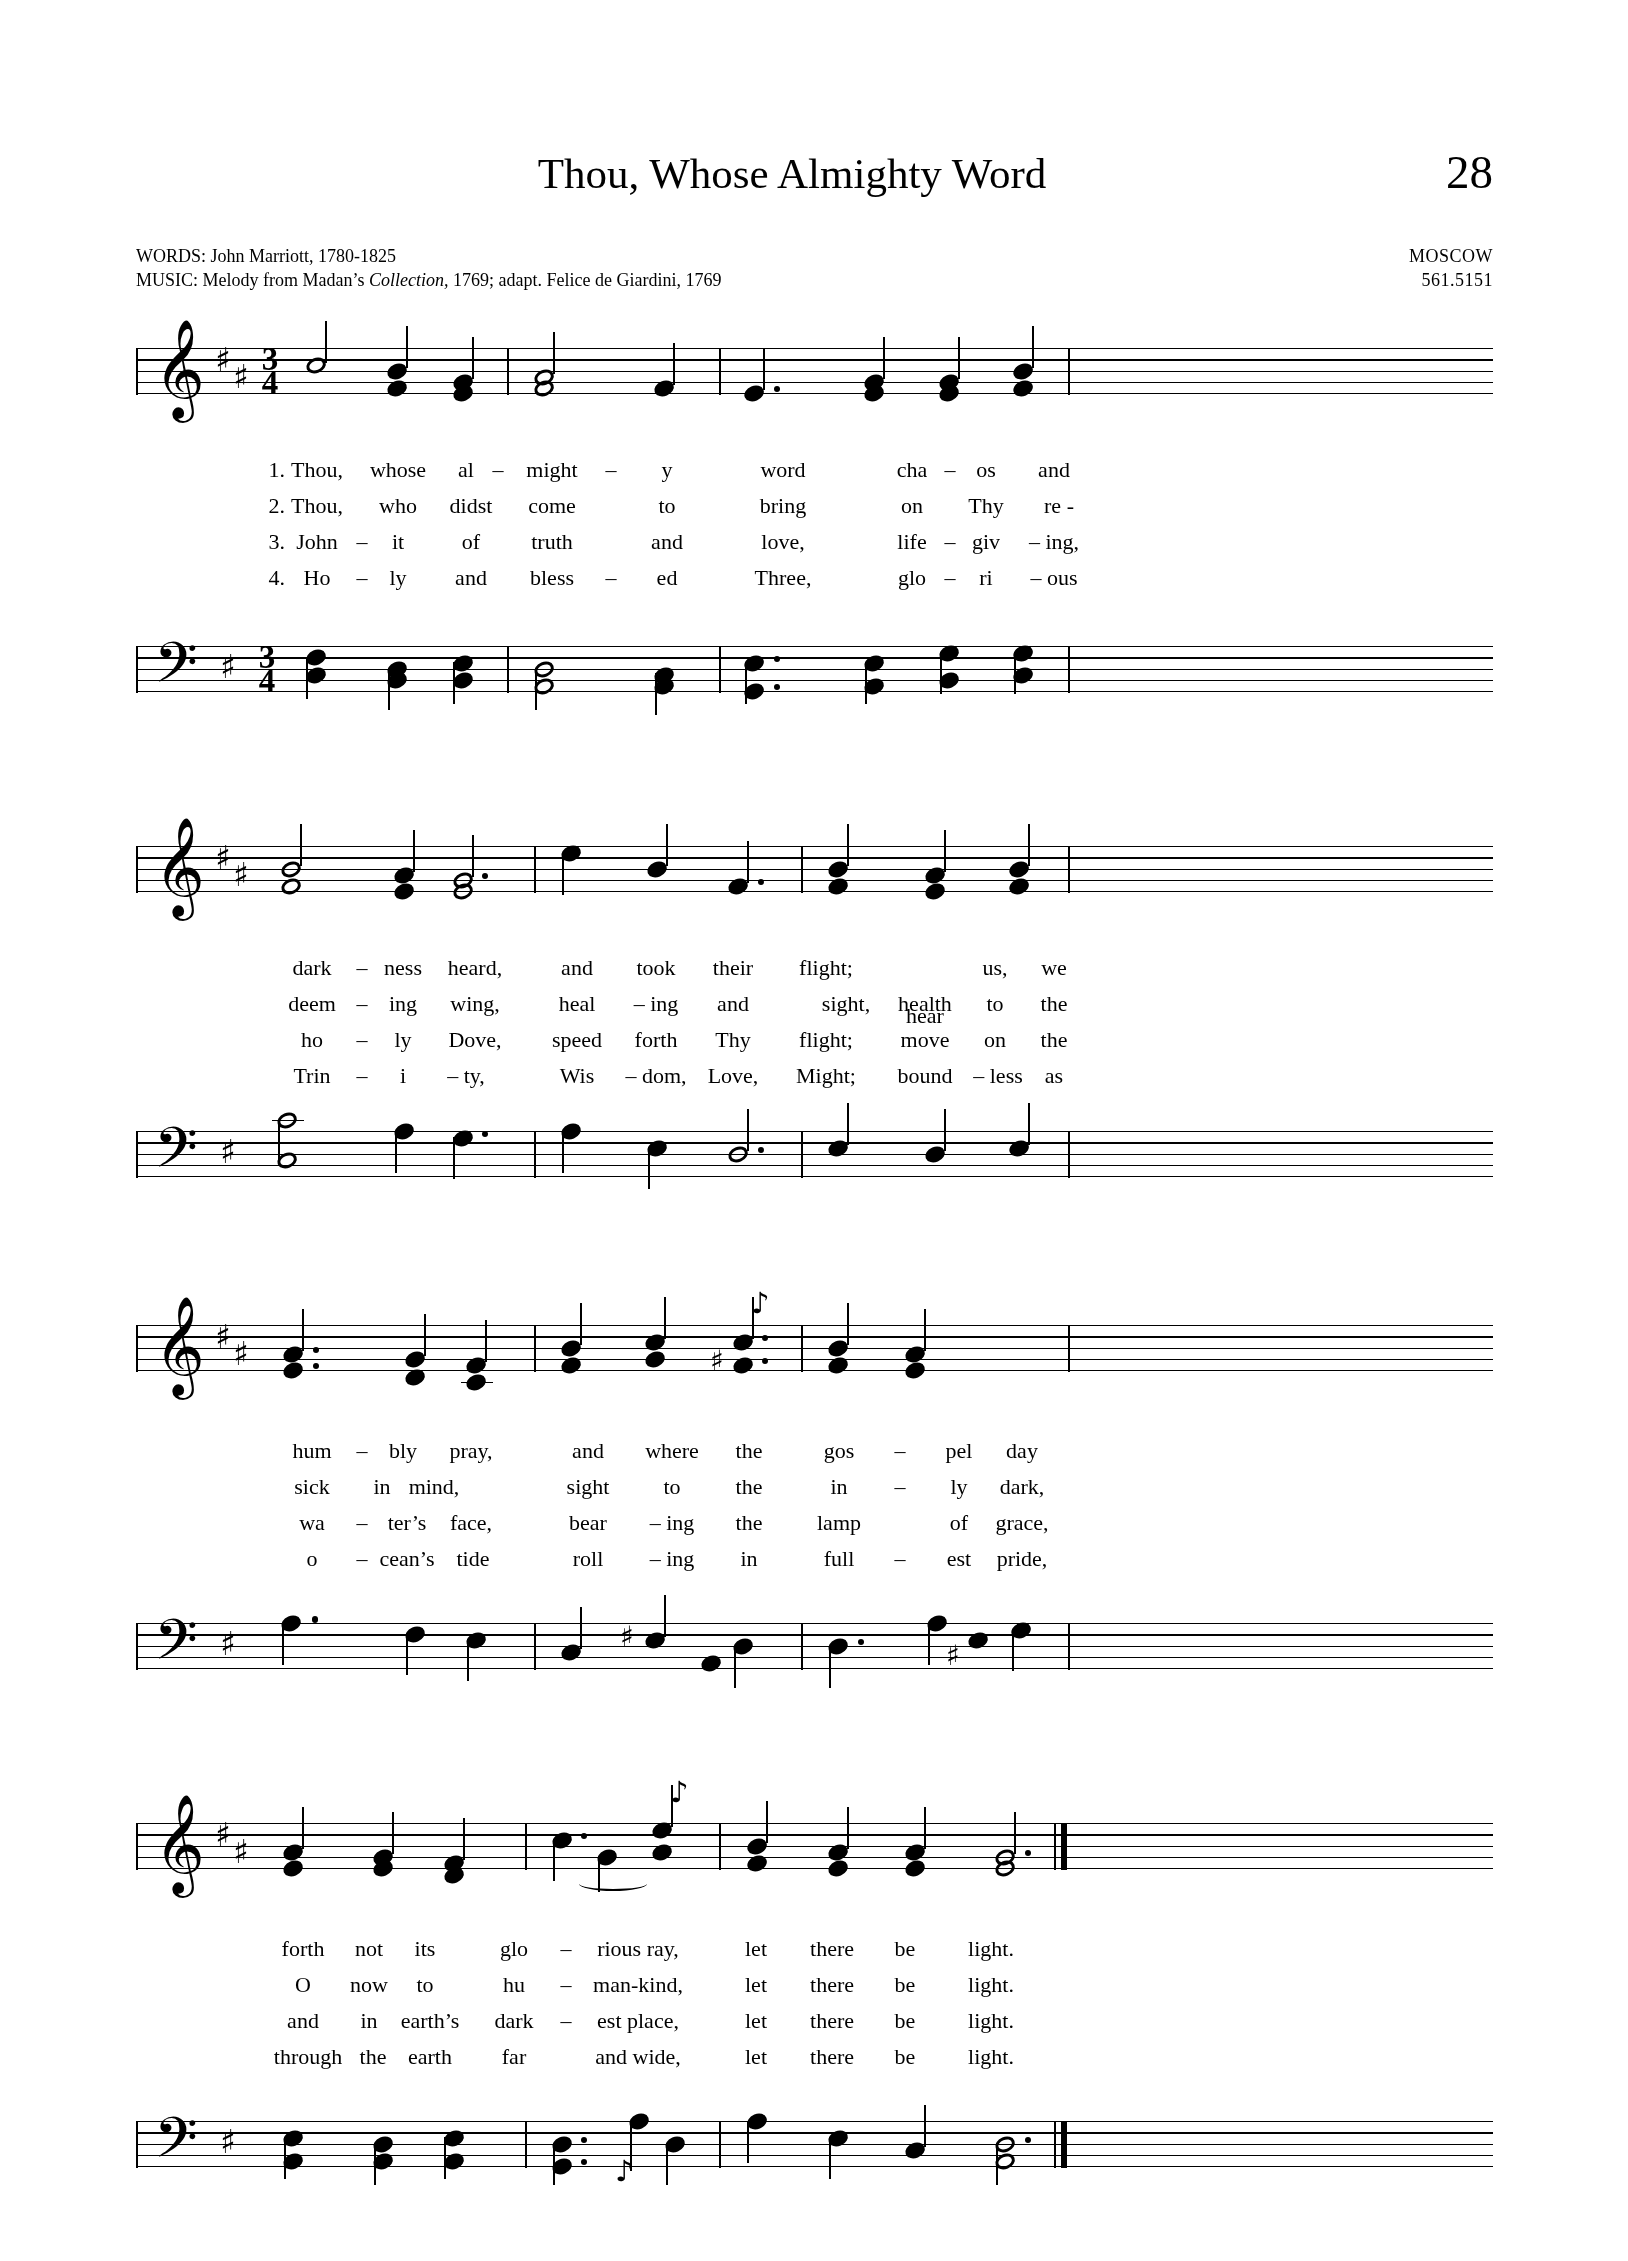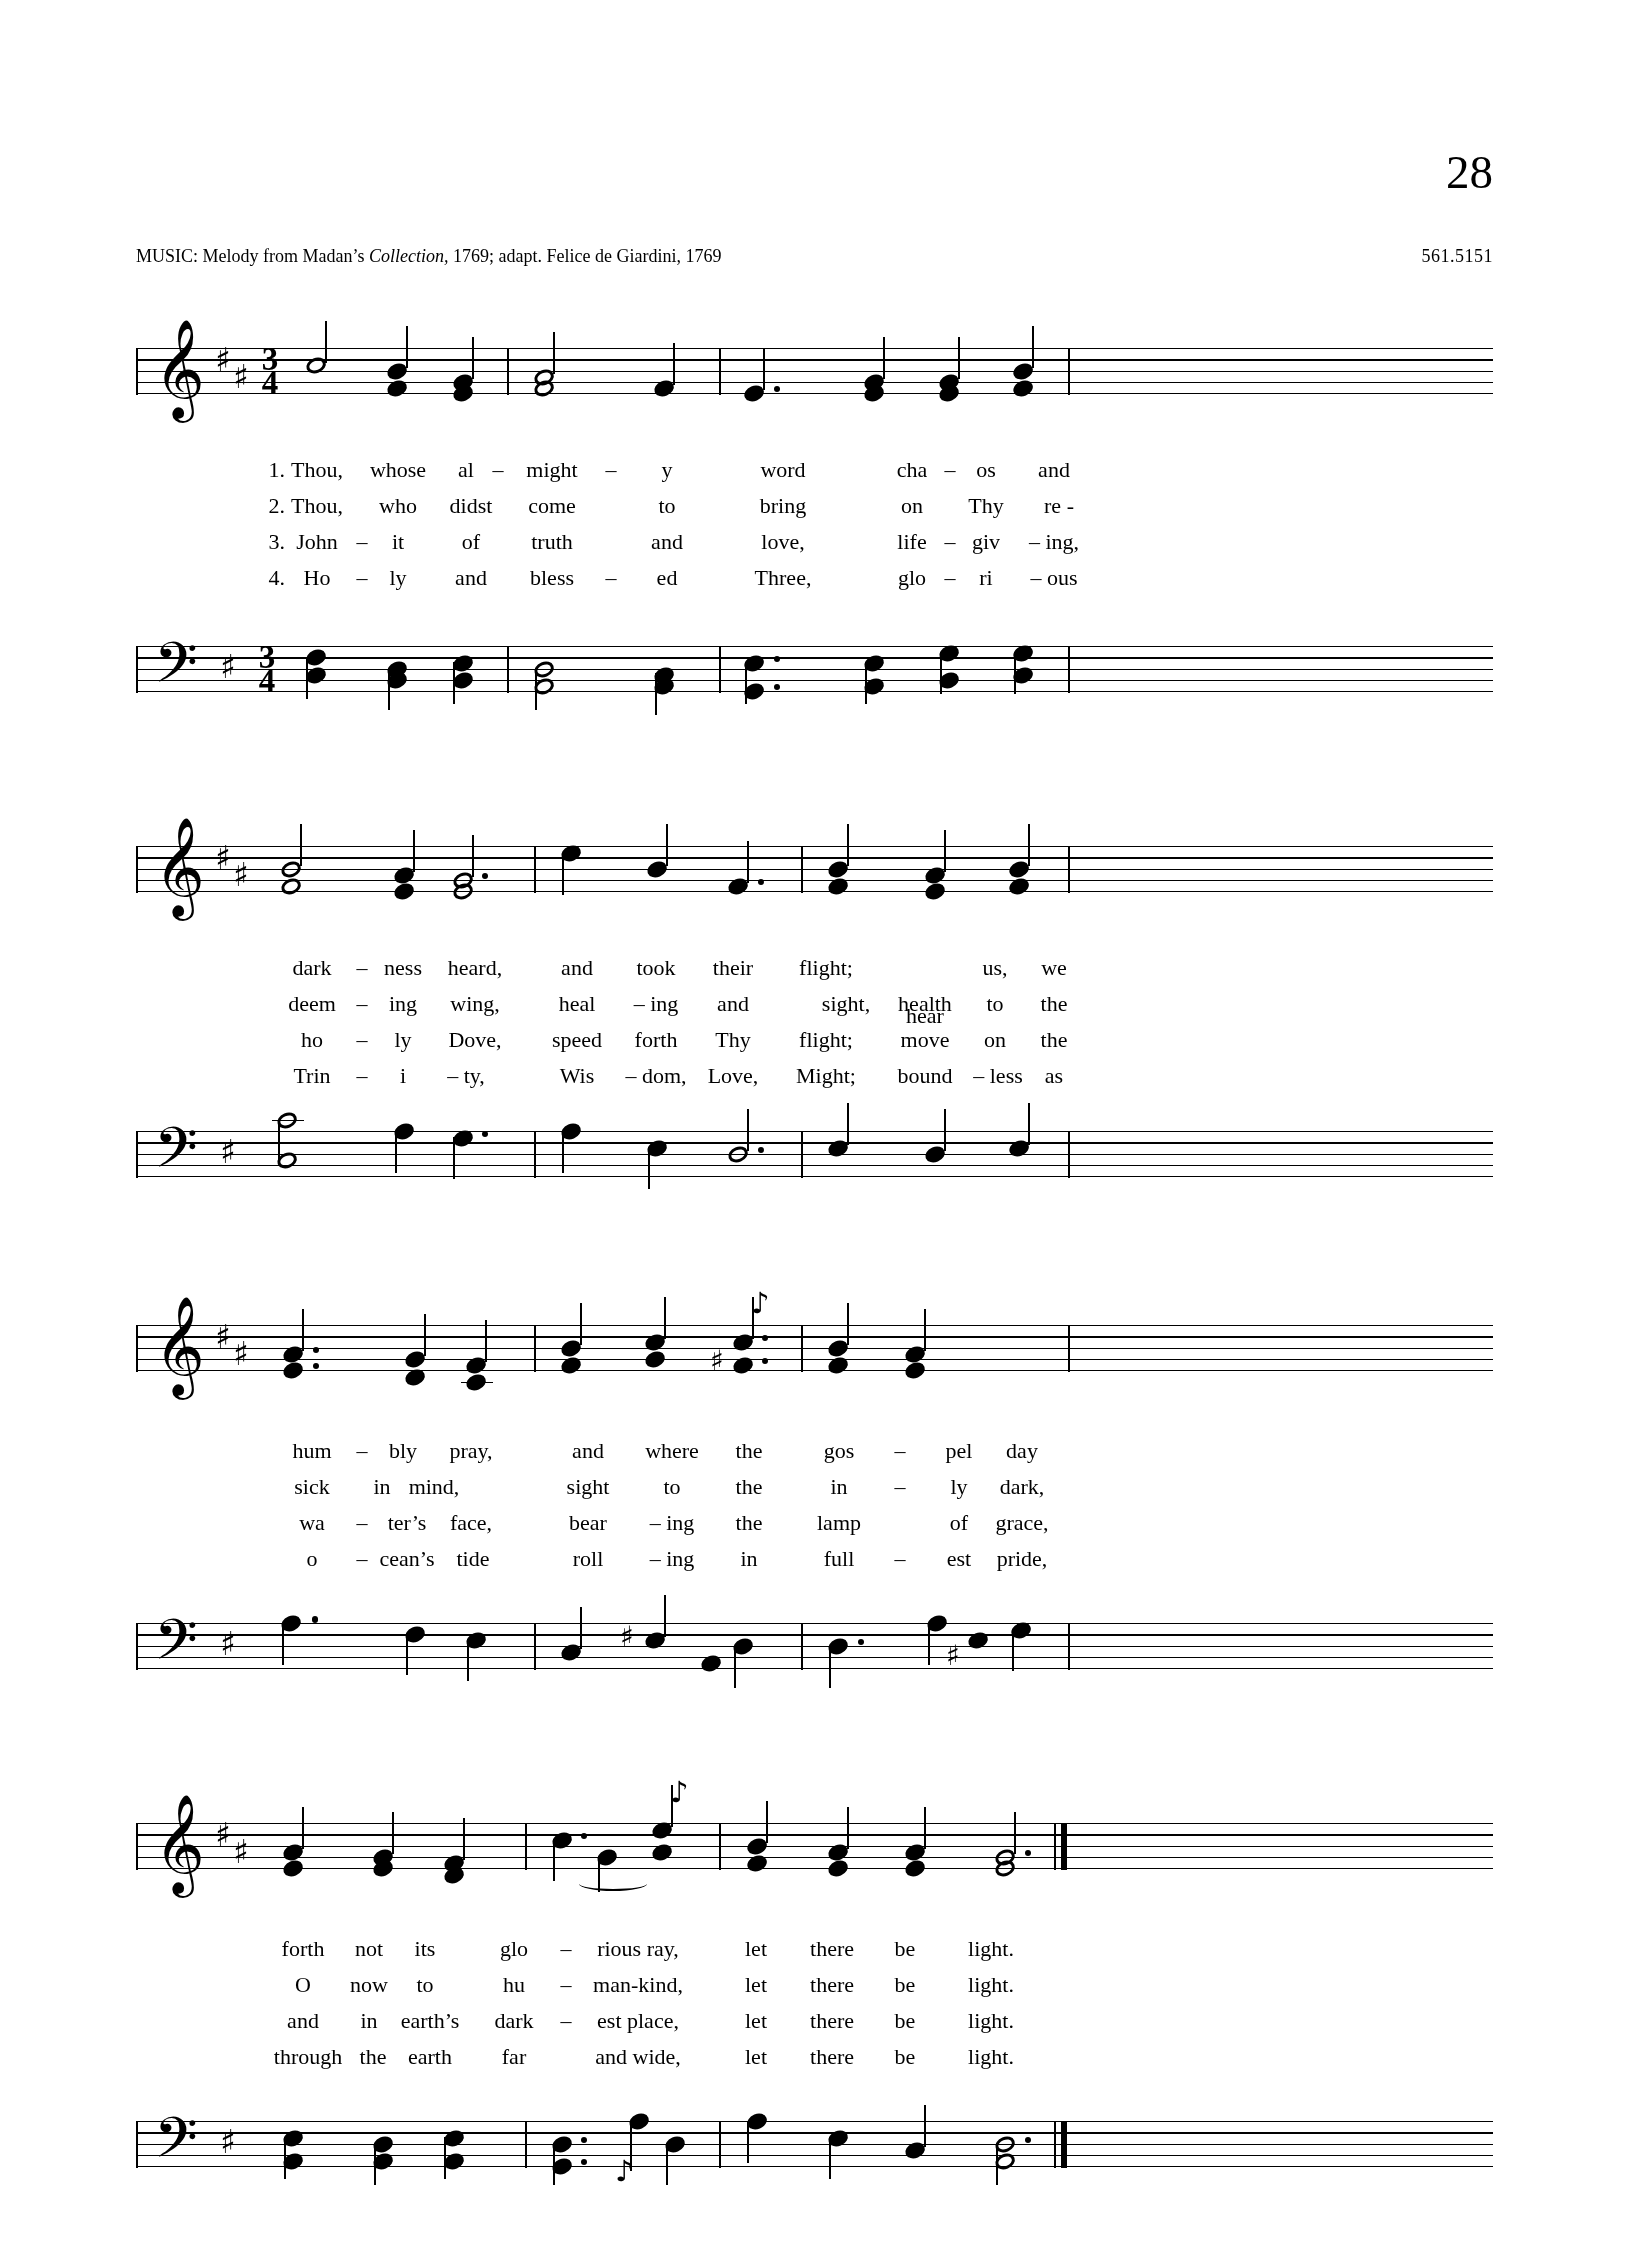--- a/index.html
+++ b/index.html
@@ -223,24 +223,29 @@
     transform: translateX(-100%);
   }
 </style>
 </head>
 <body>
 
 <div class="page">
 
 
   <div class="title-row">
+    <div class="hymn-title">Thou, Whose Almighty Word</div>
     <div class="hymn-number">28</div>
   </div>
 
   <div class="credits">
+    <div class="credit-line">
+      <span>WORDS: John Marriott, 1780-1825</span>
+      <span class="tune">MOSCOW</span>
+    </div>
     <div class="credit-line">
       <span><span>MUSIC: </span><span>Melody from Madan’s </span><em>Collection,</em><span> 1769; adapt. Felice de Giardini, 1769</span></span>
       <span class="tune">561.5151</span>
     </div>
   </div>
 
   <div class="system" style="top:348px;height:452px;">
 
     <div class="stave-block" style="height:50px;">
       <div class="staff" style="top:0;">

